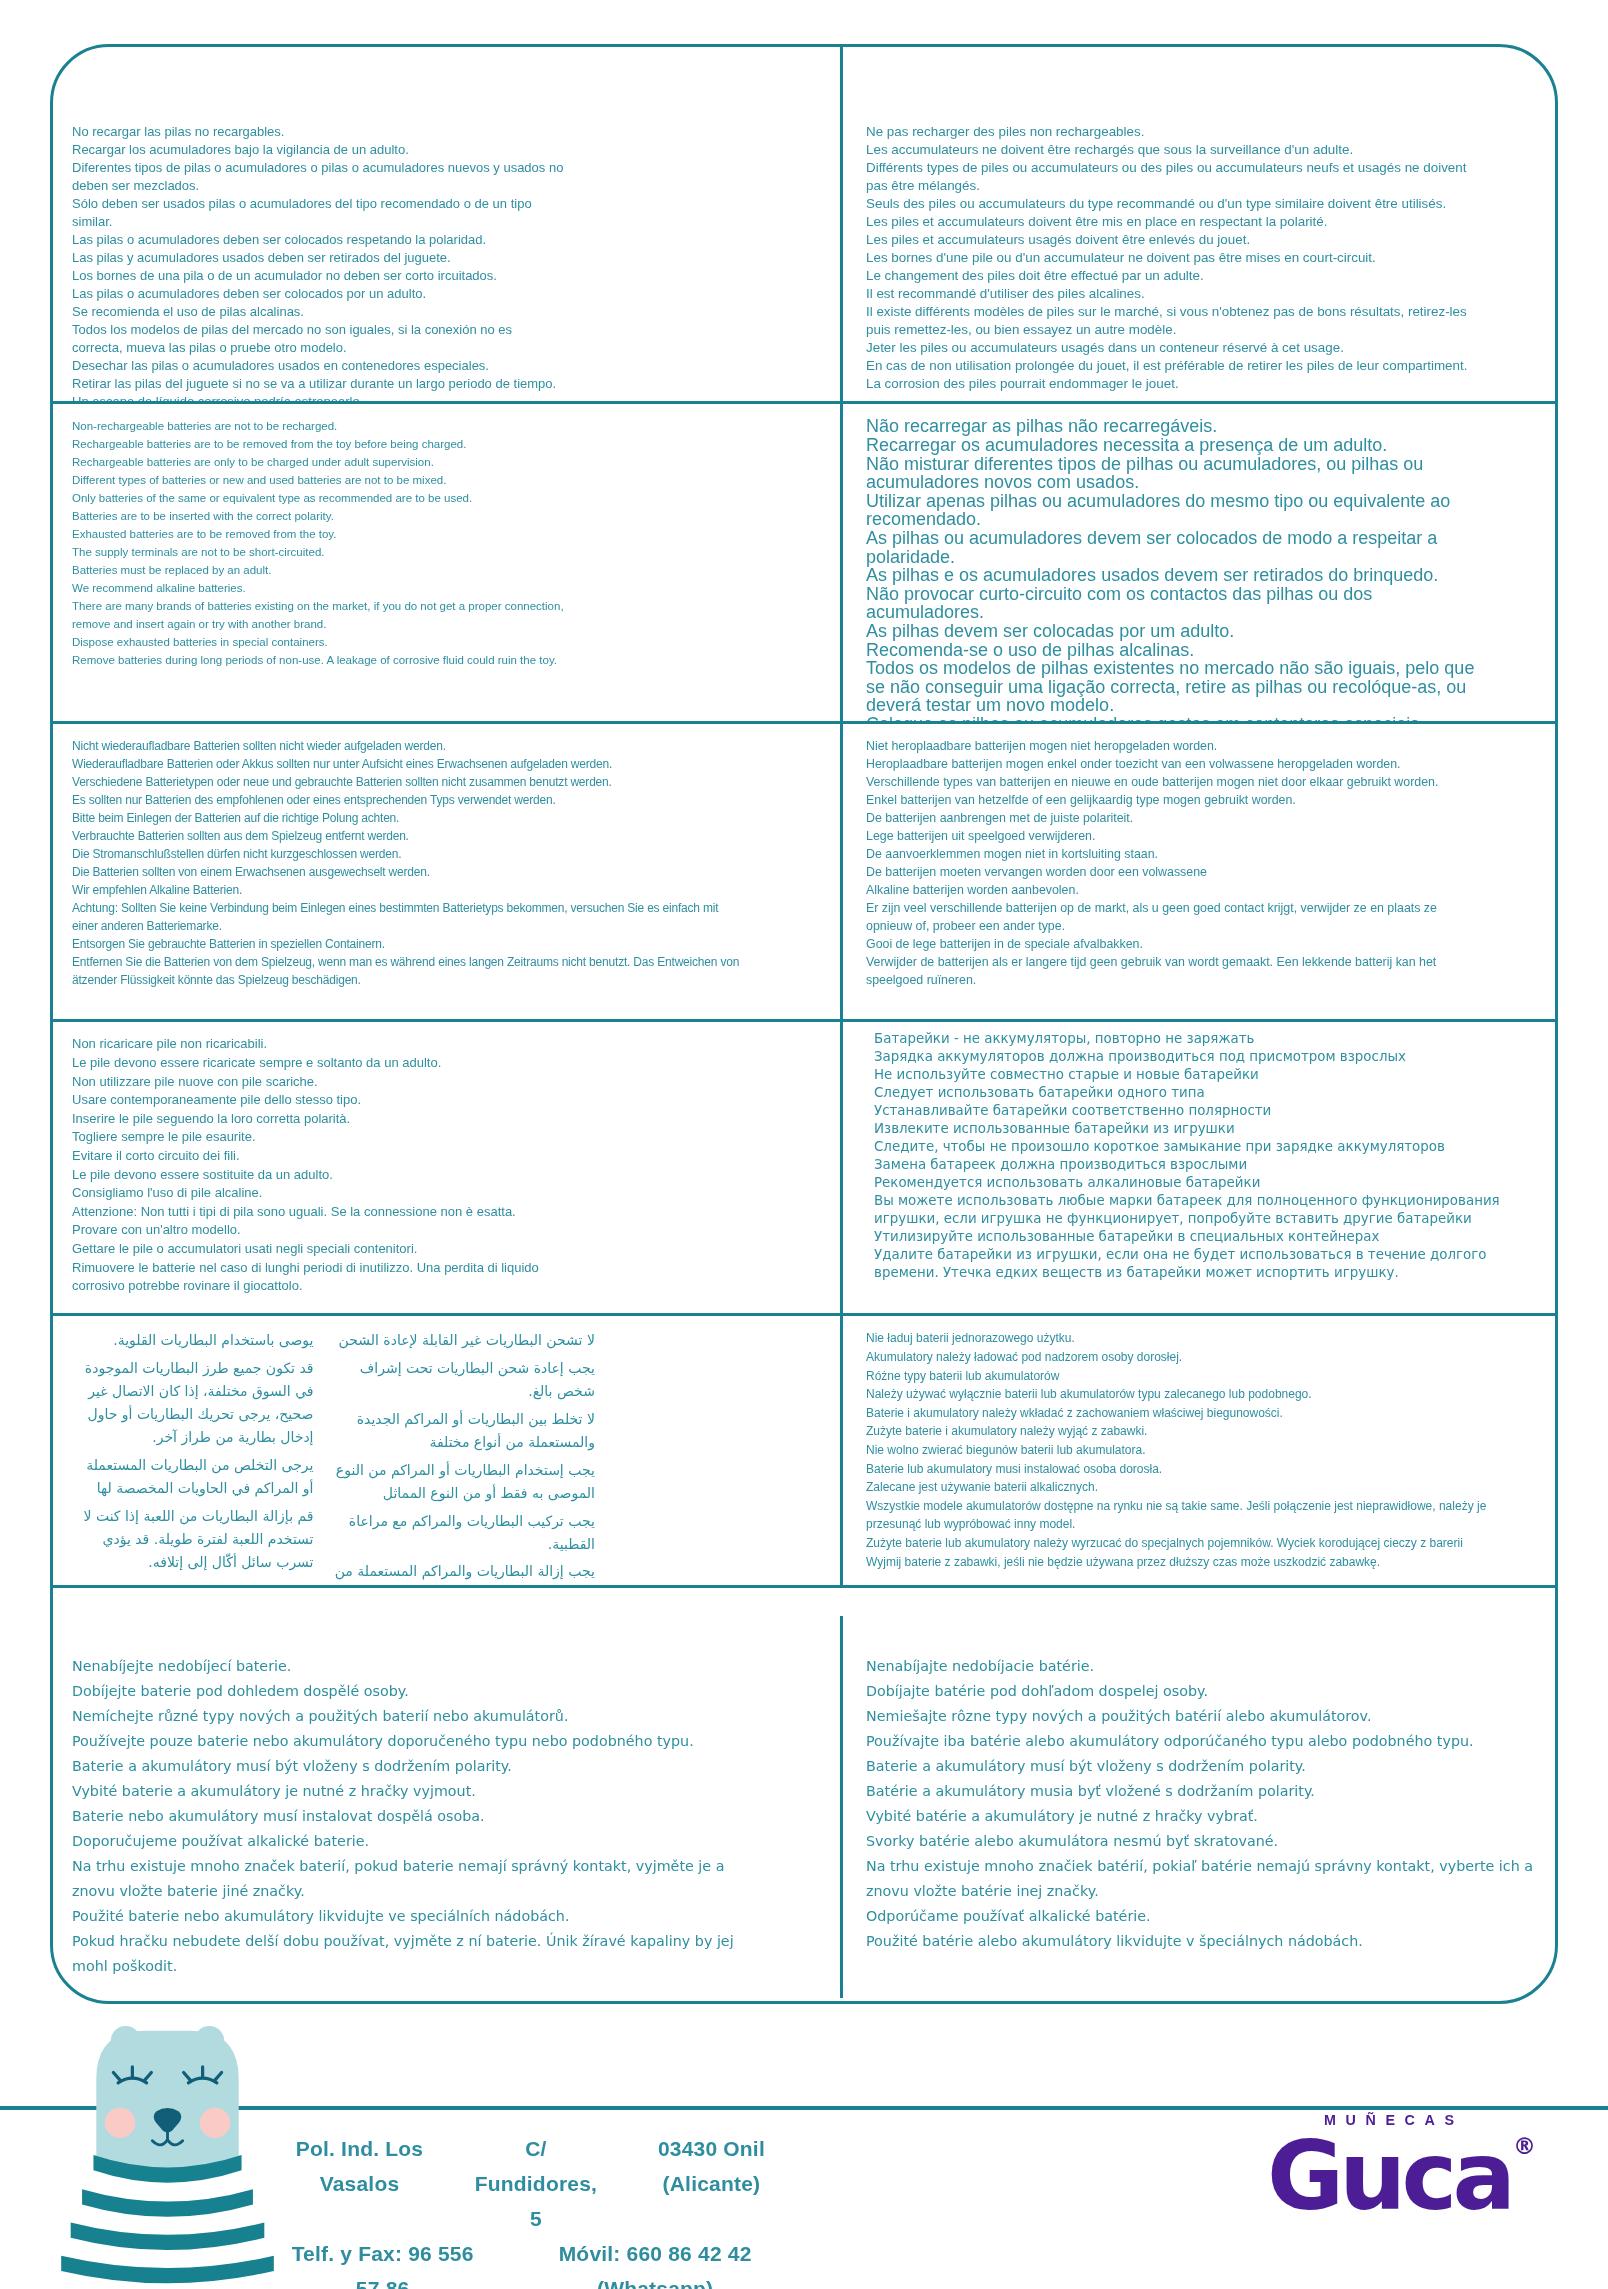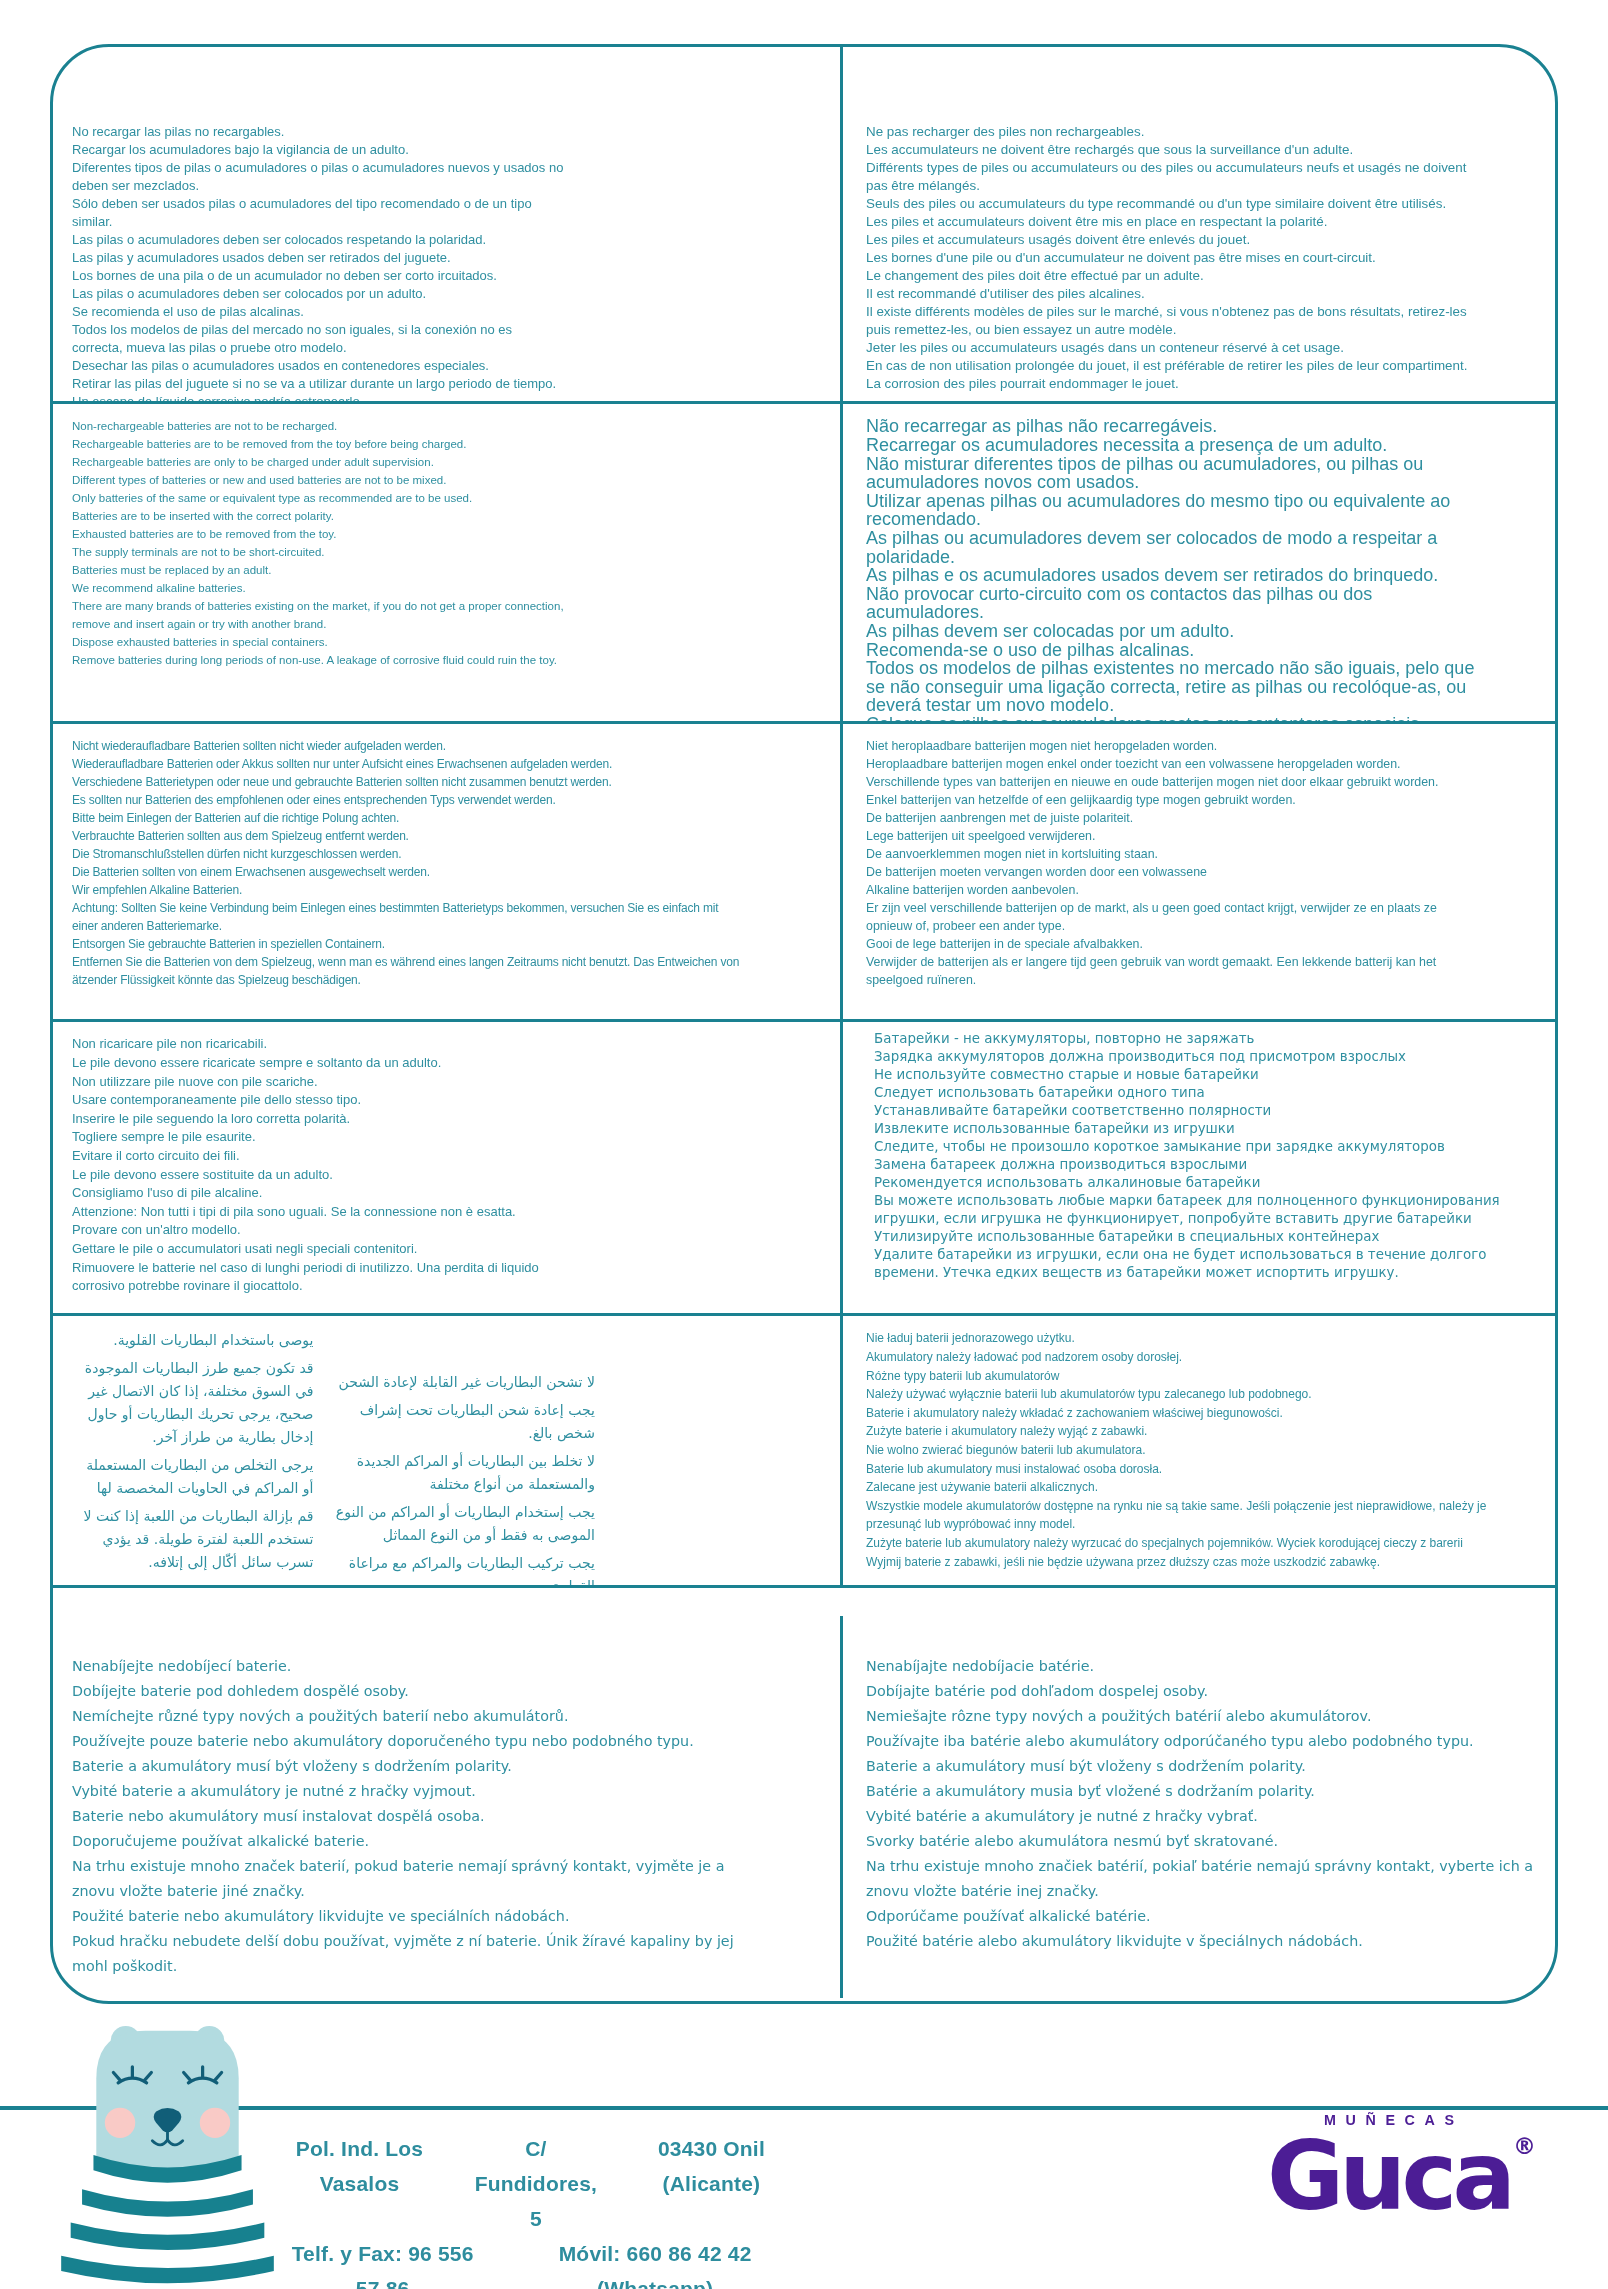--- a/index.html
+++ b/index.html
@@ -34,21 +34,21 @@
   .lang-pl .ln{font-size:12px;line-height:18.6px;max-width:705px;}
   .lang-cz,.lang-sk{font-family:"DejaVu Sans",sans-serif;}
   .row-6 .cell{padding-top:38px;margin-top:28px;}
   .lang-cz .ln{font-size:14.3px;line-height:25px;max-width:669px;}
   .lang-sk .ln{font-size:14.3px;line-height:25px;max-width:688px;}
   
   .lang-ar{font-family:"DejaVu Sans",sans-serif;}
   .ar-wrap{display:flex;gap:13.4px;max-width:521px;margin-left:1.9px;}
   .ar-col{text-align:right;direction:rtl;}
   .ar-col .ln{font-size:14px;line-height:23px;margin-bottom:4.8px;}
-  .ar-first{width:268px;margin-top:42px;}
+  .ar-first{width:268px;}
   .ar-second{width:237px;}
   
   .footer{position:absolute;left:0;top:2005px;width:1609px;height:285px;}
   .footer-rule{position:absolute;left:0;top:101px;width:1609px;height:3.8px;background:#1a8191;}
   .bear{position:absolute;left:53px;top:21px;width:229px;height:262px;}
   .contact{position:absolute;left:277px;top:126px;width:516px;text-align:center;color:#2e8d9e;}
   .contact-line{display:flex;justify-content:center;gap:29px;font-size:21px;line-height:35px;font-weight:bold;letter-spacing:0.2px;}
   .logo{position:absolute;right:43px;top:107px;width:354px;text-align:center;color:#4c1d95;}
   .logo-tagline{font-size:14.3px;letter-spacing:9.6px;font-weight:bold;margin-left:9.6px;}
   .logo-word{position:relative;display:inline-block;font-family:"DejaVu Sans",sans-serif;

